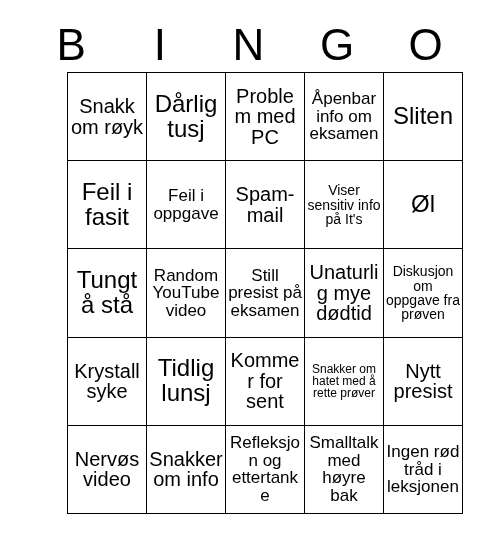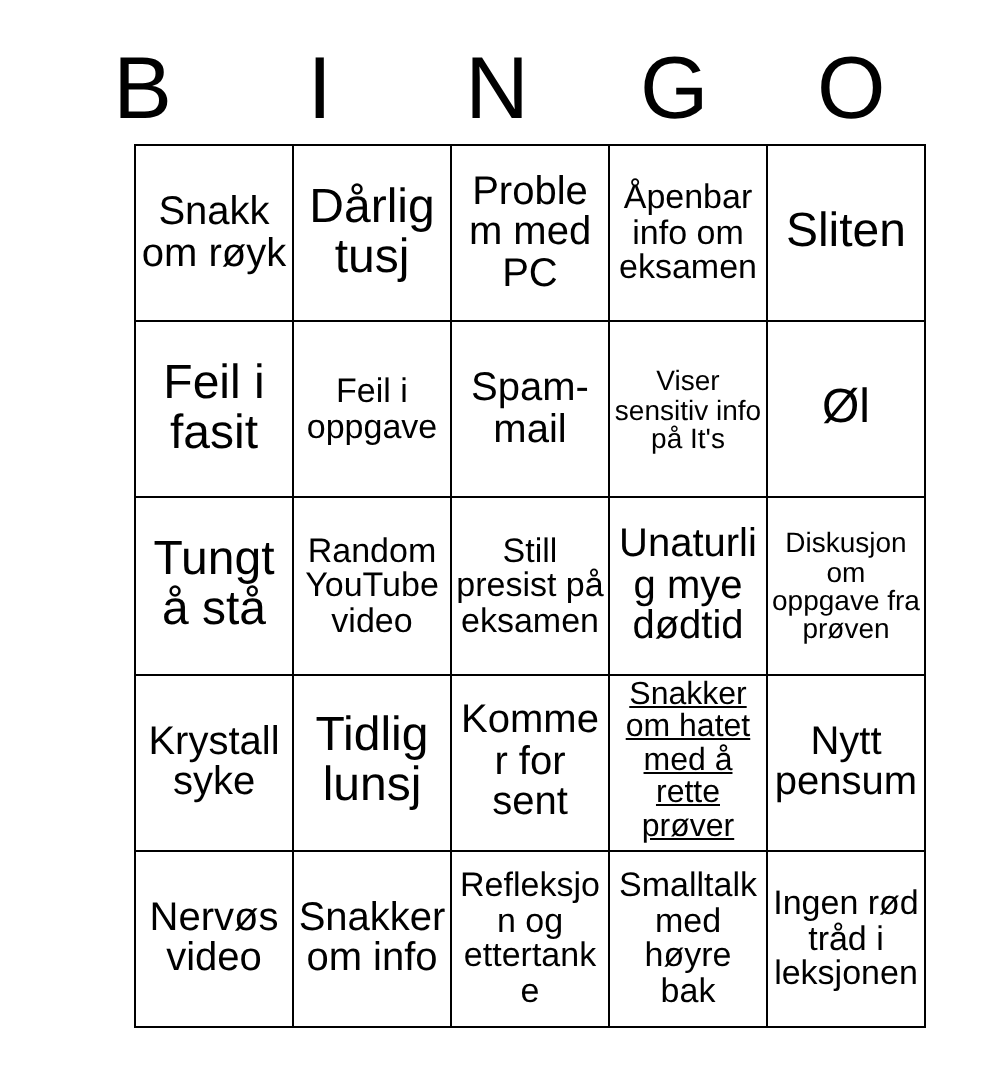--- a/index.html
+++ b/index.html
@@ -79,21 +79,21 @@
     word-wrap: break-word;
     hyphens: none;
   }
 
   
   .fs-xl  { font-size: 24px; }
   .fs-lg  { font-size: 20px; }
   .fs-md  { font-size: 20px; }
   .fs-sm  { font-size: 17px; }
   .fs-xs  { font-size: 14px; text-align: center; }
-  .fs-xxs { font-size: 16px; text-decoration: underline; }
+  .fs-xxs { font-size: 12px; }
 </style>
 </head>
 <body>
 
 <div id="bingo-card">
 
   <div id="header-row">
     <div class="header-letter">B</div>
     <div class="header-letter">I</div>
     <div class="header-letter">N</div>
@@ -157,21 +157,21 @@
     <div class="cell">
         <span class="cell-text fs-xl">Tidlig lunsj</span>
       </div>
     <div class="cell">
         <span class="cell-text fs-lg">Kommer for sent</span>
       </div>
     <div class="cell">
         <span class="cell-text fs-xxs">Snakker om hatet med å rette prøver</span>
       </div>
     <div class="cell">
-        <span class="cell-text fs-lg">Nytt pensum</span>
+        <span class="cell-text fs-lg">Nytt presist</span>
       </div>
 
     <div class="cell">
         <span class="cell-text fs-lg">Nervøs video</span>
       </div>
     <div class="cell">
         <span class="cell-text fs-md">Snakker om info</span>
       </div>
     <div class="cell">
         <span class="cell-text fs-sm">Refleksjon og ettertanke</span>

